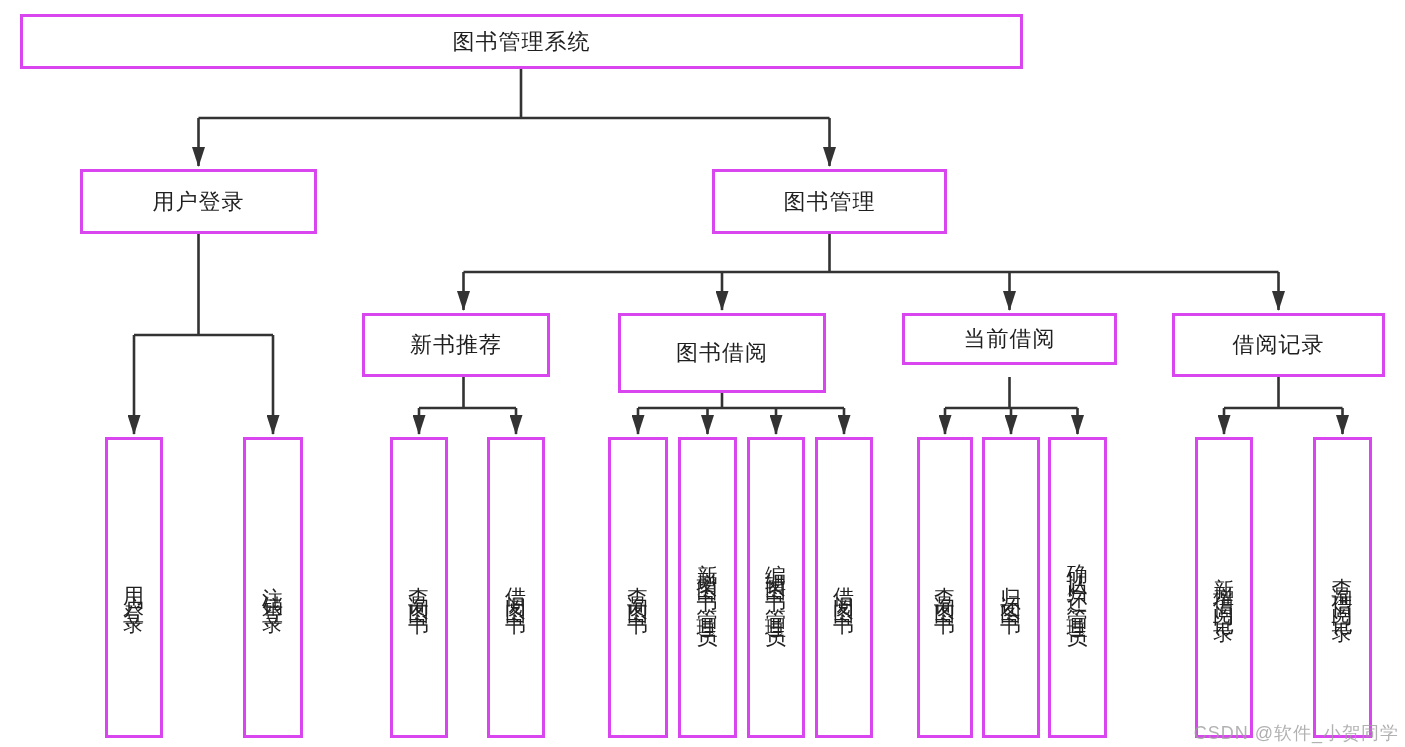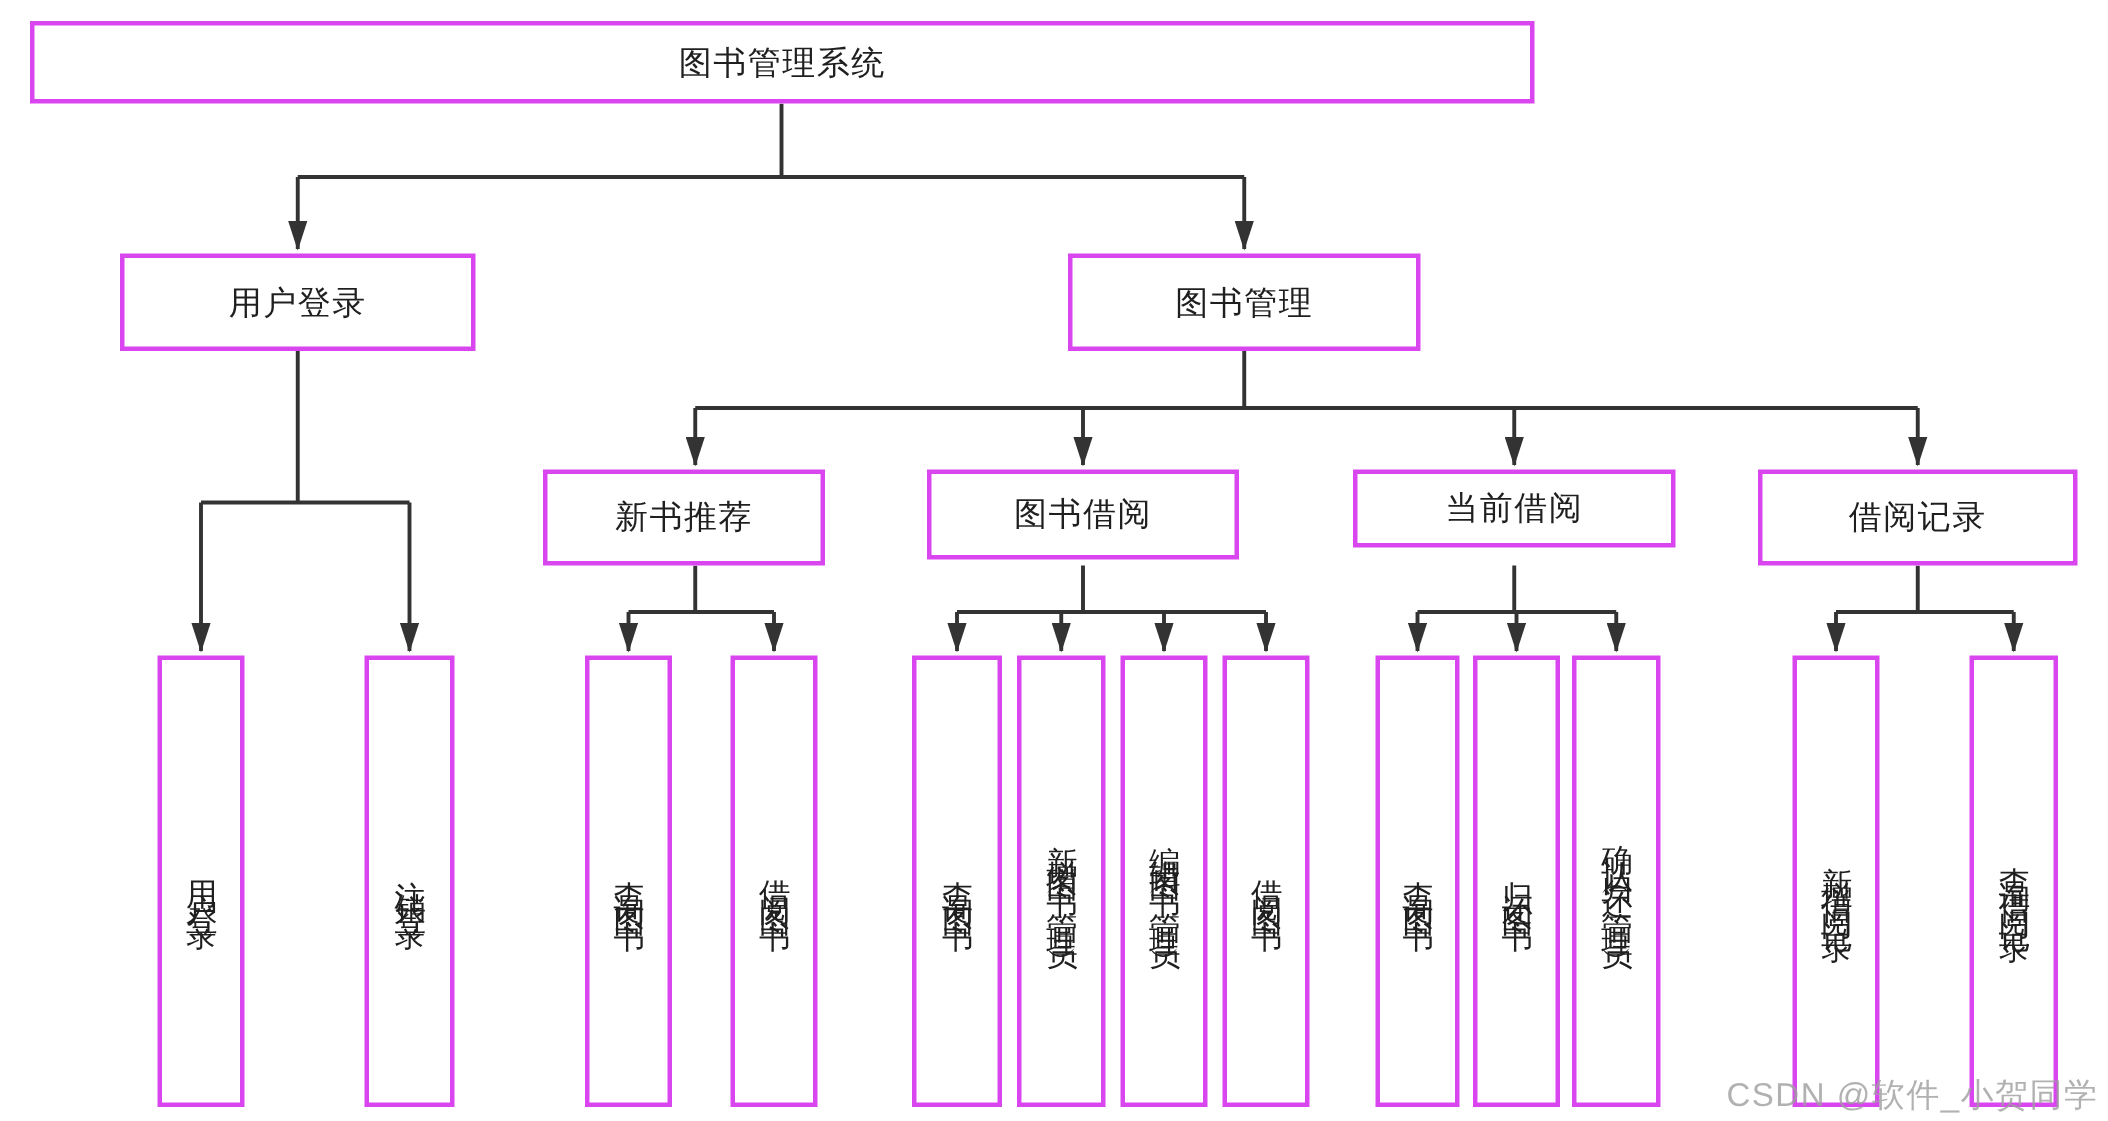--- a/index.html
+++ b/index.html
@@ -48,21 +48,21 @@
     font-size: 21px;
     letter-spacing: 9px;
     line-height: 1;
     white-space: nowrap;
   }
   .leaf { top: 437px; height: 301px; }
   #watermark {
     position: absolute;
     right: 6px;
     bottom: 2px;
-    font-size: 22px;
+    font-size: 18px;
     color: rgba(158, 158, 158, 0.8);
     letter-spacing: 1px;
     white-space: nowrap;
     pointer-events: none;
   }
 </style>
 </head>
 <body>
 
 <div id="stage">
@@ -110,21 +110,21 @@
   <div class="node" style="left:80px; top:169px; width:237px; height:65px">
     <span class="hlabel">用户登录</span>
   </div>
   <div class="node" style="left:712px; top:169px; width:235px; height:65px">
     <span class="hlabel">图书管理</span>
   </div>
 
   <div class="node" style="left:362px; top:313px; width:188px; height:64px">
     <span class="hlabel">新书推荐</span>
   </div>
-  <div class="node" style="left:618px; top:313px; width:208px; height:60px">
+  <div class="node" style="left:618px; top:313px; width:208px; height:80px">
     <span class="hlabel">图书借阅</span>
   </div>
   <div class="node" style="left:902px; top:313px; width:215px; height:52px">
     <span class="hlabel">当前借阅</span>
   </div>
   <div class="node" style="left:1172px; top:313px; width:213px; height:64px">
     <span class="hlabel">借阅记录</span>
   </div>
 
   <div class="node leaf" style="left:105px; width:58px">

